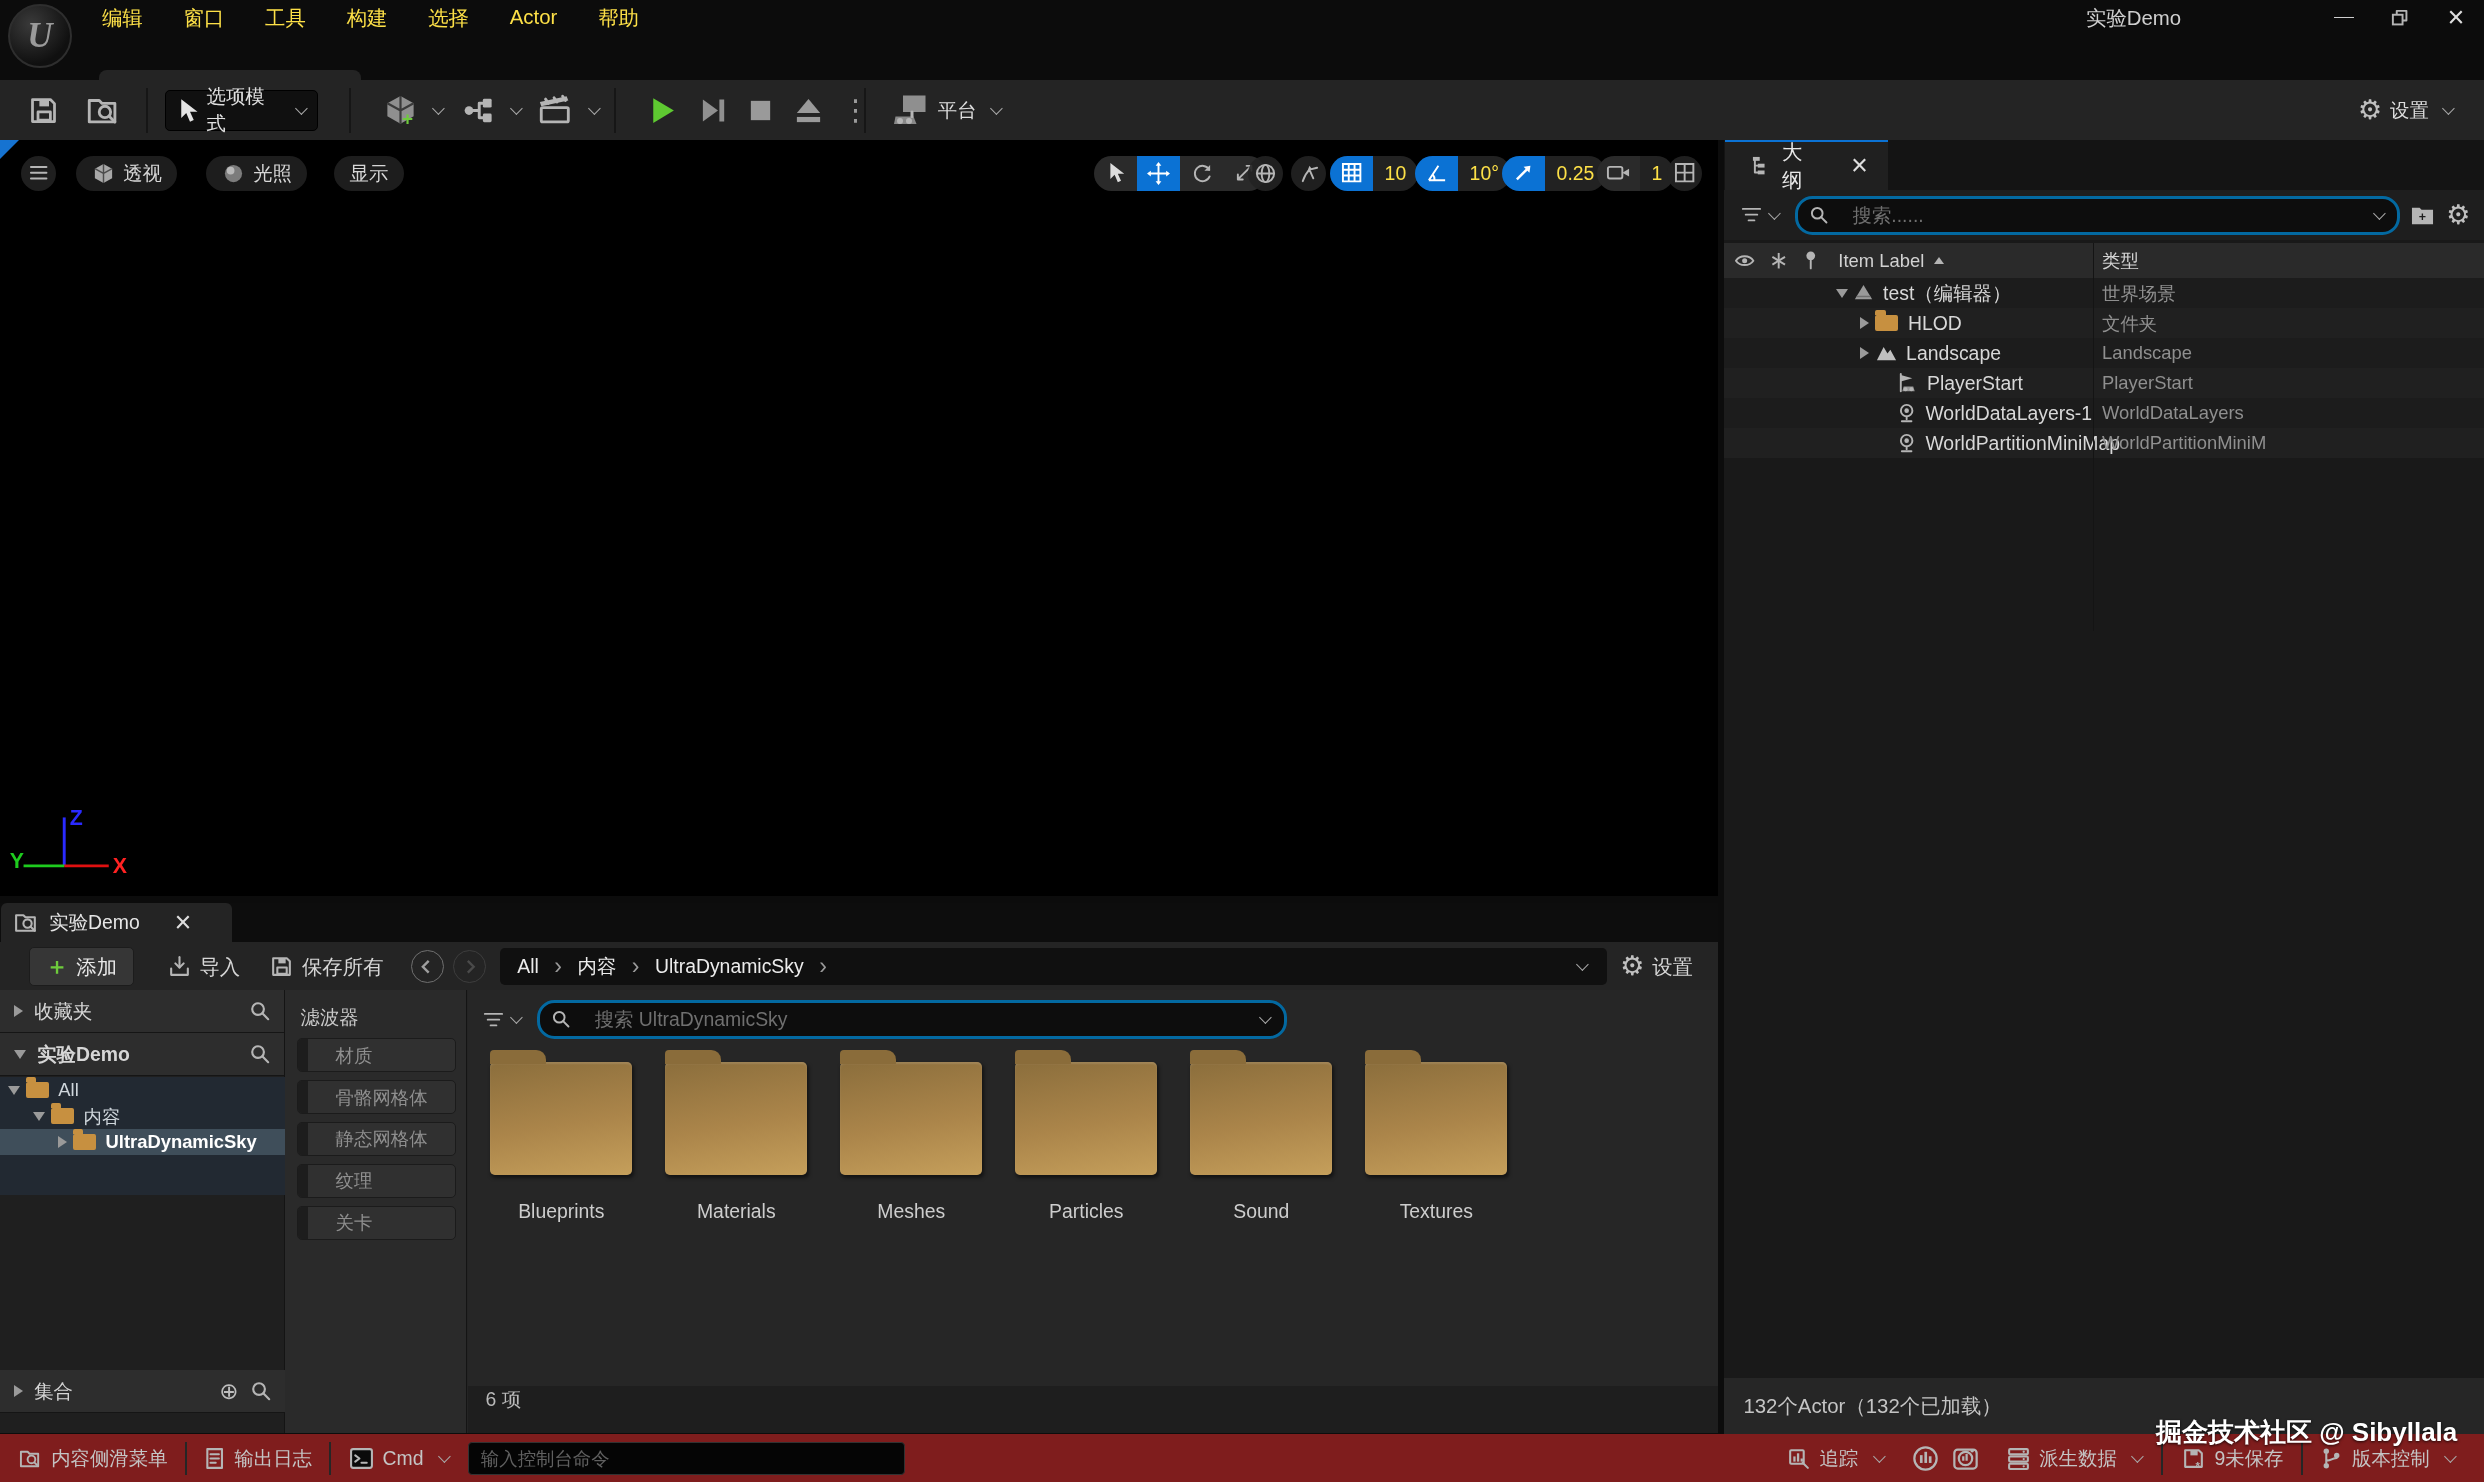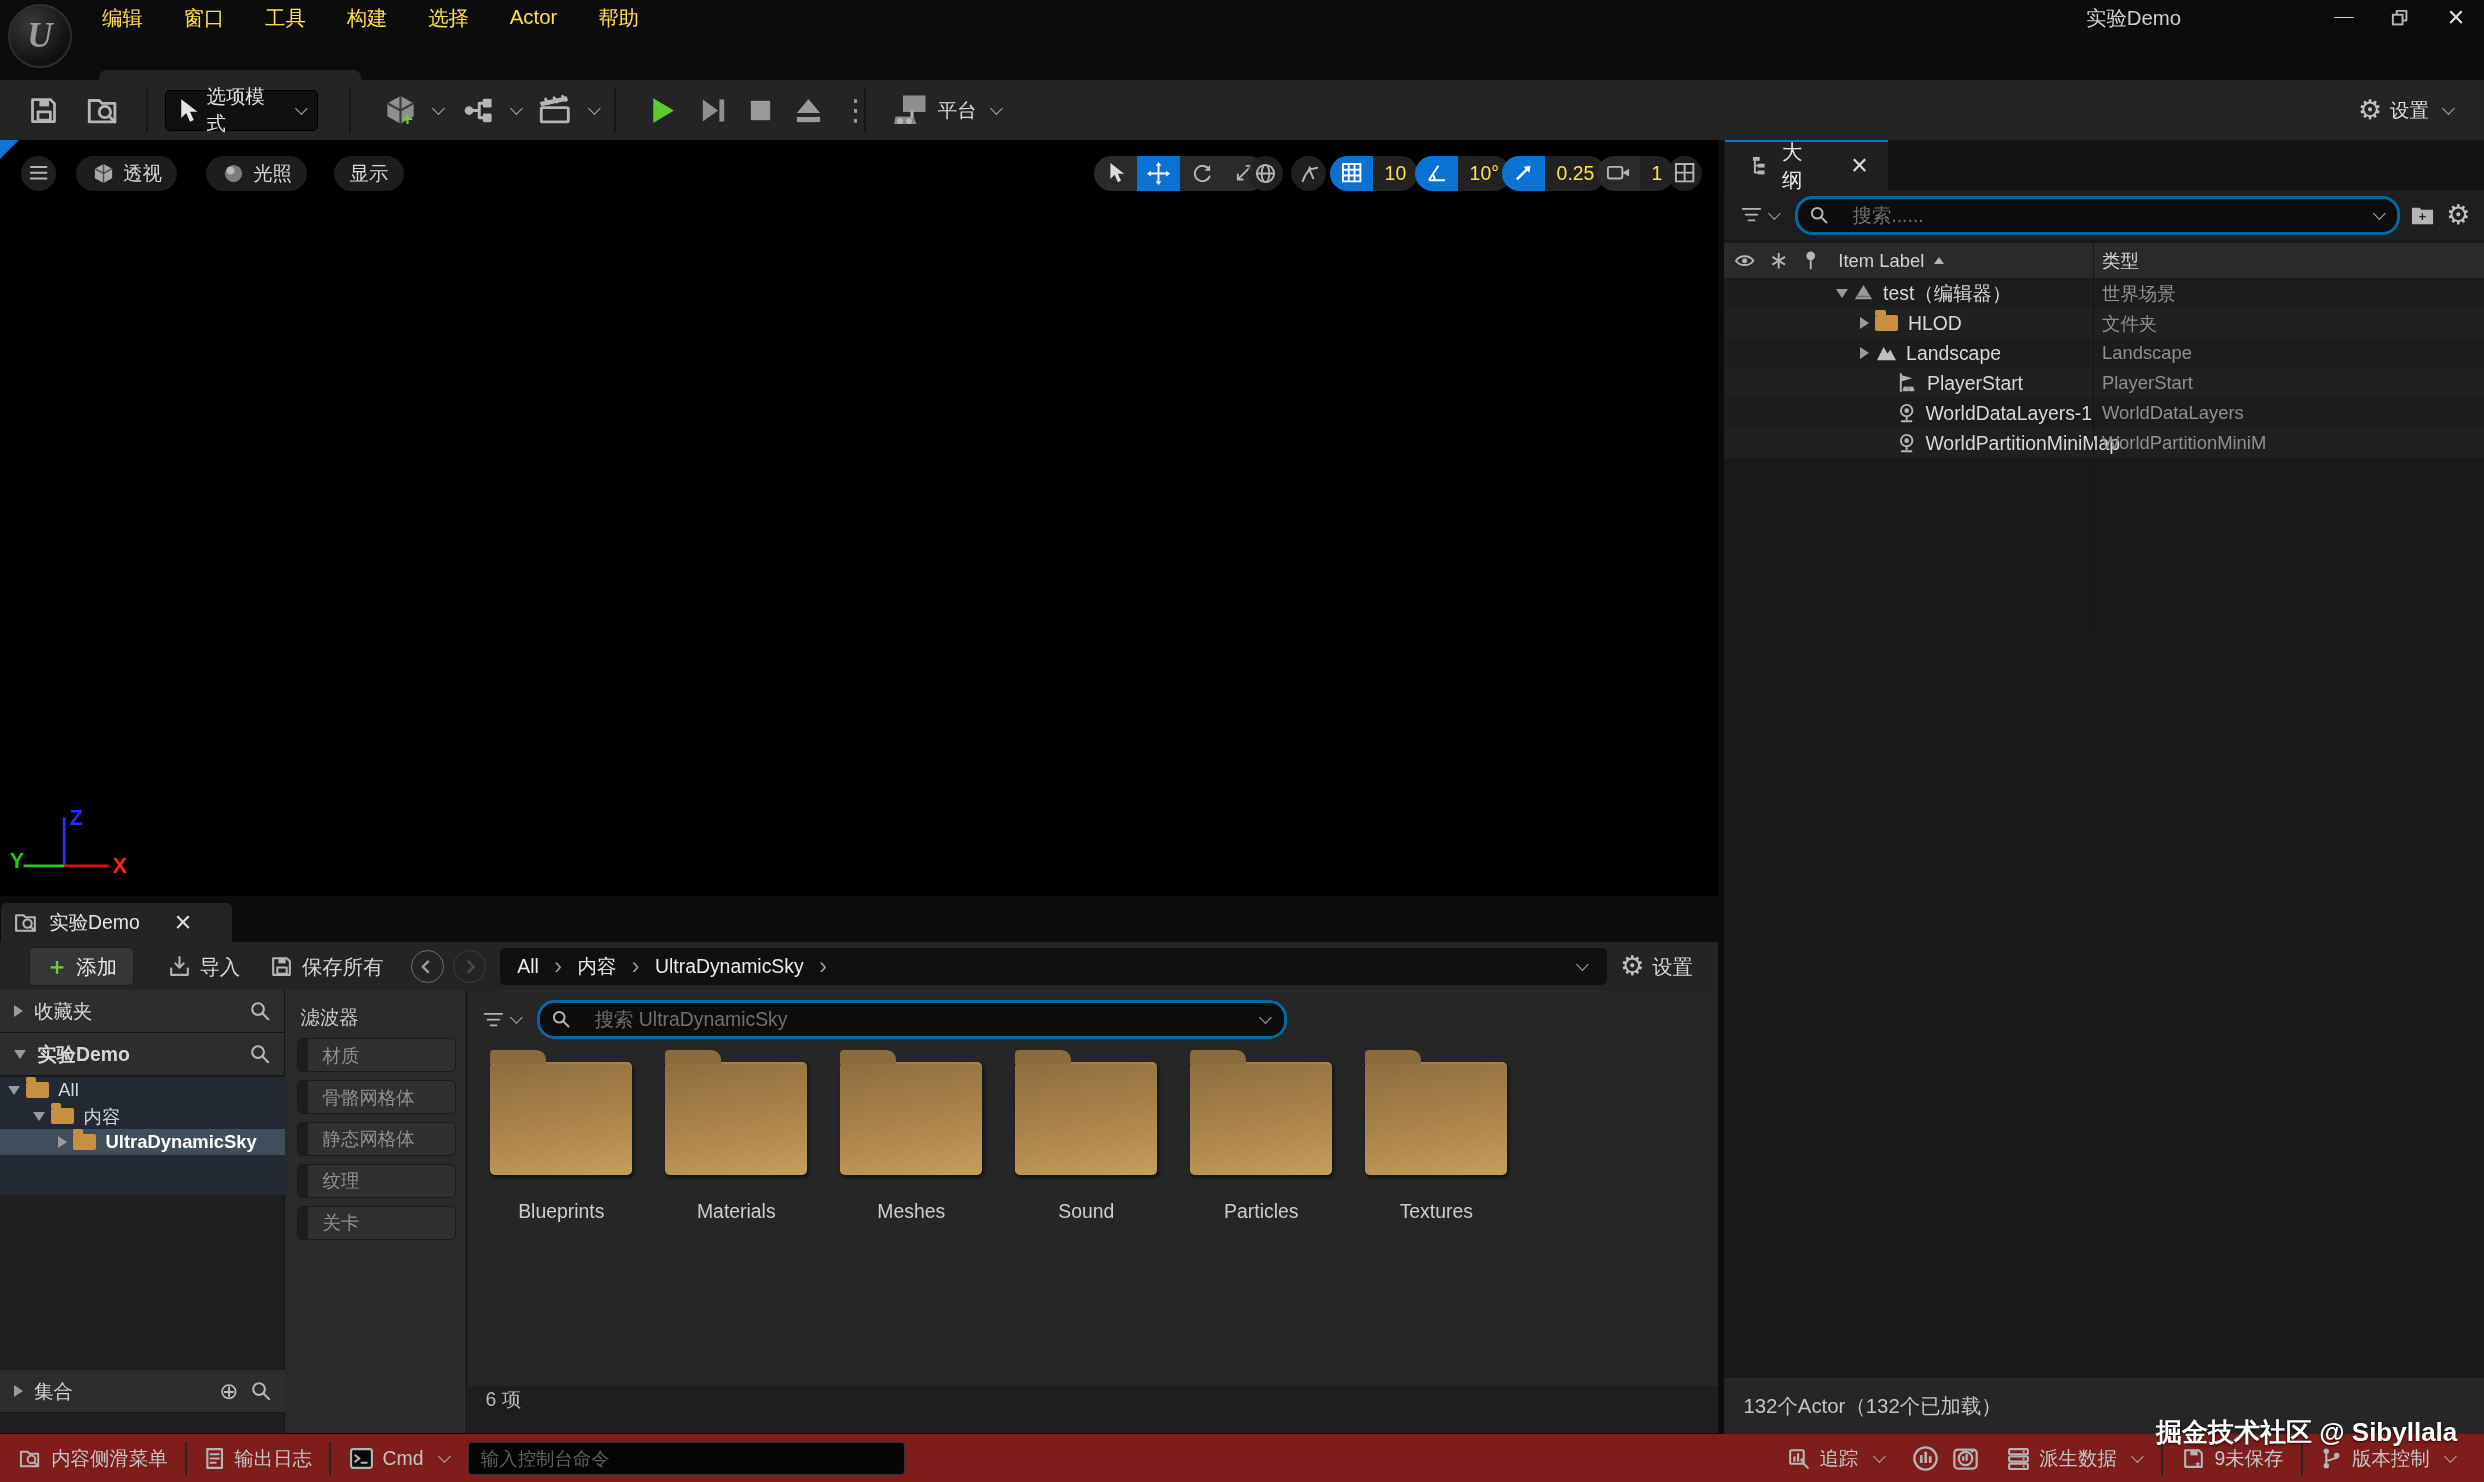--- a/index.html
+++ b/index.html
@@ -101,21 +101,21 @@
           display:flex;align-items:center;gap:11.6px;padding:0 13.6px;box-sizing:border-box;font-size:19.4px;color:#d6d6d6;}
   #cb-tree{position:absolute;left:0;top:87px;width:285px;height:118px;background:#222932;}
   .tree-row{height:26px;display:flex;align-items:center;gap:5.8px;font-size:18.4px;color:#cfd6dc;}
   .tree-row.sel{background:#3f4e5a;color:#fff;font-weight:bold;}
   .sfolder{width:23px;height:16.5px;background:#c79040;border-radius:1.9px;position:relative;flex:none;margin-right:3.9px;}
   .sfolder::before{content:"";position:absolute;top:-4.9px;left:0;width:10.7px;height:4.9px;background:#c79040;border-radius:1.9px 1.9px 0 0;}
   #collections{position:absolute;left:0;top:380px;width:285px;}
   #cb-filters{left:285px;top:0;width:182px;height:443px;background:#2a2a2a;border-right:1.9px solid #141414;box-sizing:border-box;}
   #filters-title{margin:13.6px 0 7.8px 15.5px;font-size:19.4px;color:#c9c9c9;}
   .fpill{position:relative;margin:7.8px 9.7px 0 11.6px;height:34px;background:#303030;border:1px solid #1b1b1b;border-radius:4.9px;
-         display:flex;align-items:center;padding-left:25px;box-sizing:border-box;font-size:18.4px;color:#8f8f8f;overflow:hidden;}
+         display:flex;align-items:center;padding-left:38px;box-sizing:border-box;font-size:18.4px;color:#8f8f8f;overflow:hidden;}
   .fpill::before{content:"";position:absolute;left:0;top:0;width:10.7px;height:100%;background:#1d1d1d;}
   #cb-main{left:468px;top:0;width:1250px;height:443px;background:#262626;}
   #folders{position:absolute;left:5.8px;top:58px;display:flex;}
   .ftile{width:175px;display:flex;flex-direction:column;align-items:center;}
   .bigfolder{width:142px;height:113px;margin-top:13.6px;border-radius:4.9px;position:relative;
              background:linear-gradient(170deg,#8b6e3c 0%,#ab854a 55%,#c59f5b 100%);
              box-shadow:1.9px 2.9px 3.9px rgba(0,0,0,.5), inset 0 1.9px 1.9px rgba(255,255,255,.12);}
   .bigfolder::before{content:"";position:absolute;top:-11.6px;left:0;width:56px;height:13.6px;background:#8a6c3a;border-radius:3.9px 9.7px 0 0;}
   .ftile .lbl{margin-top:25px;font-size:19.4px;color:#cdcdcd;}
   #cb-count{position:absolute;left:0;bottom:0;width:1250px;height:47px;background:#1e1e1e;
@@ -658,25 +658,25 @@
           <div class="ftile">
             <div class="bigfolder"></div>
             <span class="lbl">Materials</span>
           </div>
           <div class="ftile">
             <div class="bigfolder"></div>
             <span class="lbl">Meshes</span>
           </div>
           <div class="ftile">
             <div class="bigfolder"></div>
-            <span class="lbl">Sound</span>
+            <span class="lbl">Particles</span>
           </div>
           <div class="ftile">
             <div class="bigfolder"></div>
-            <span class="lbl">Particles</span>
+            <span class="lbl">Sound</span>
           </div>
           <div class="ftile">
             <div class="bigfolder"></div>
             <span class="lbl">Textures</span>
           </div>
         </div>
         <div id="cb-count">
           <span>6 项</span>
         </div>
       </div>

